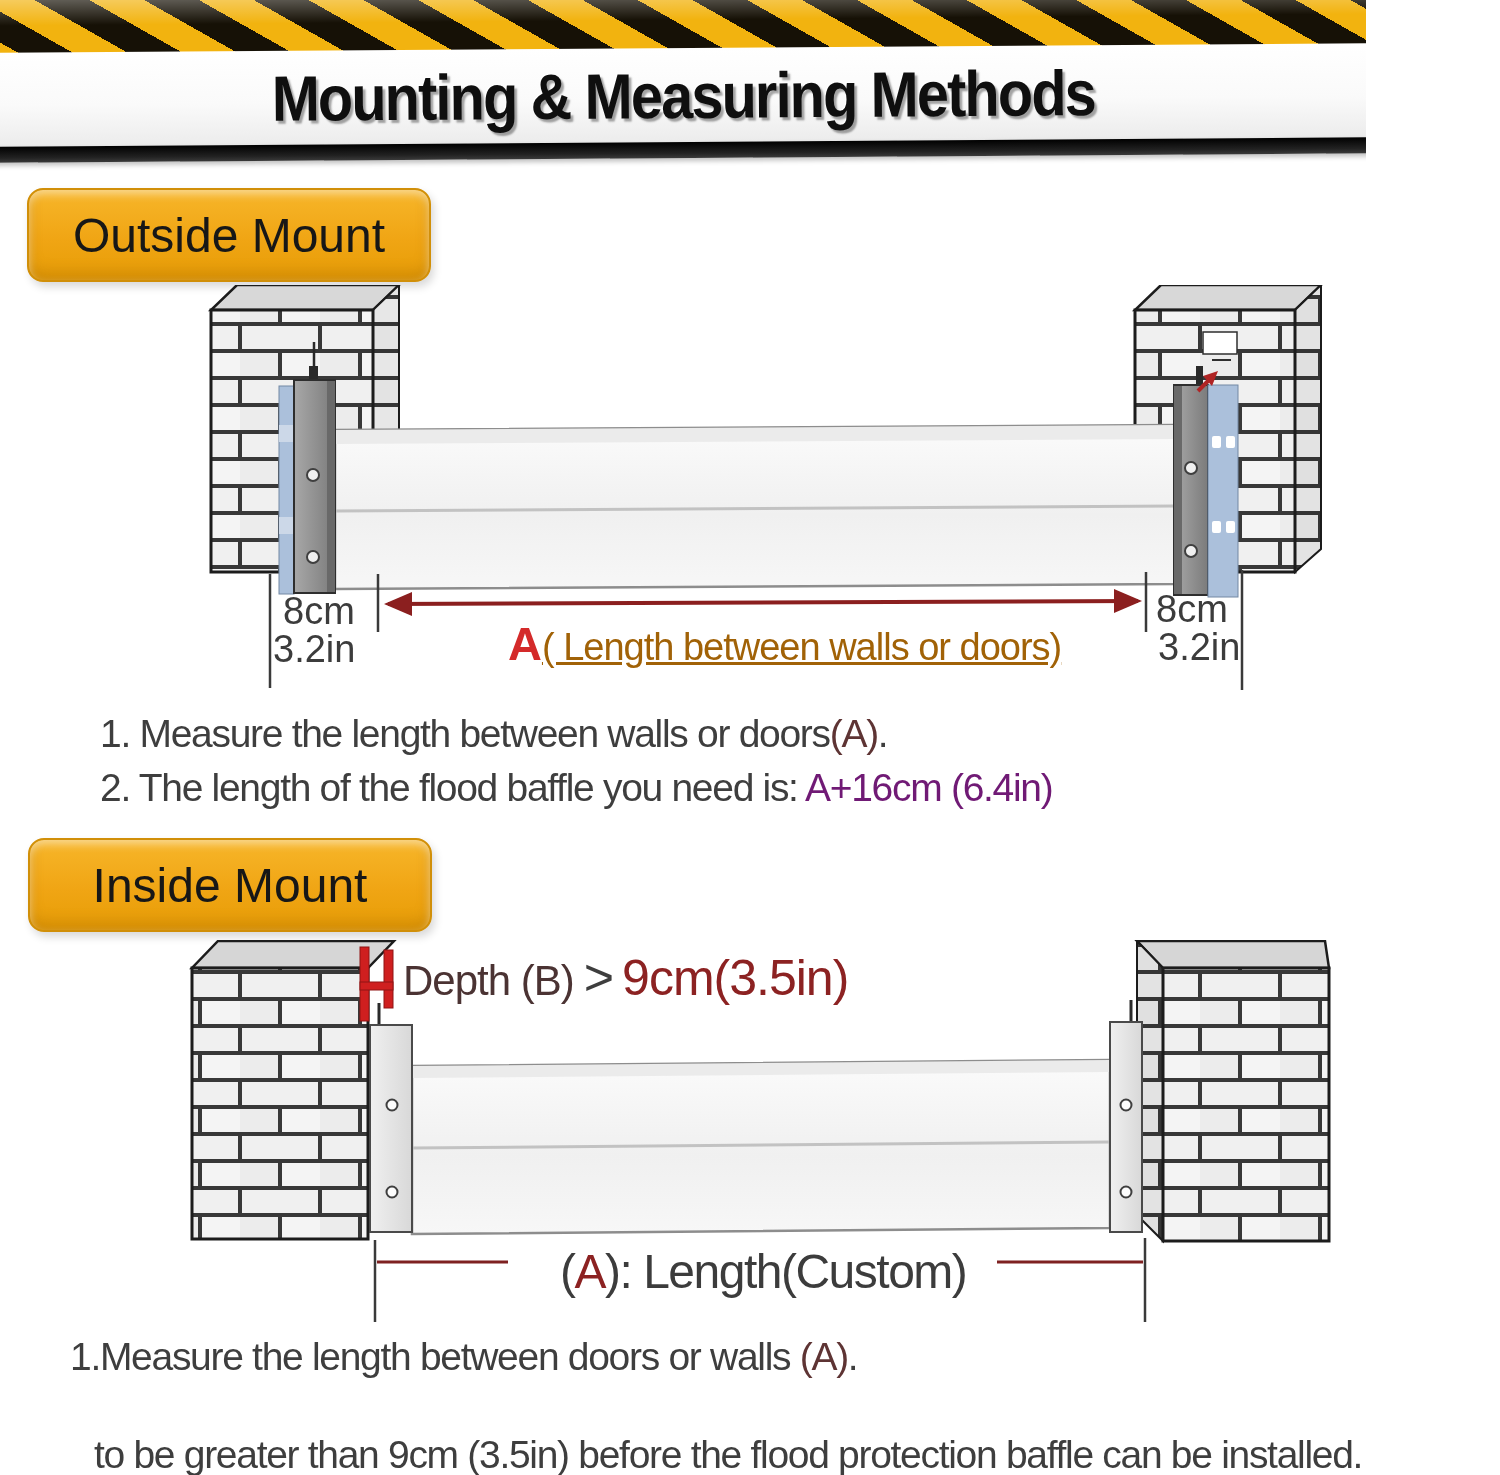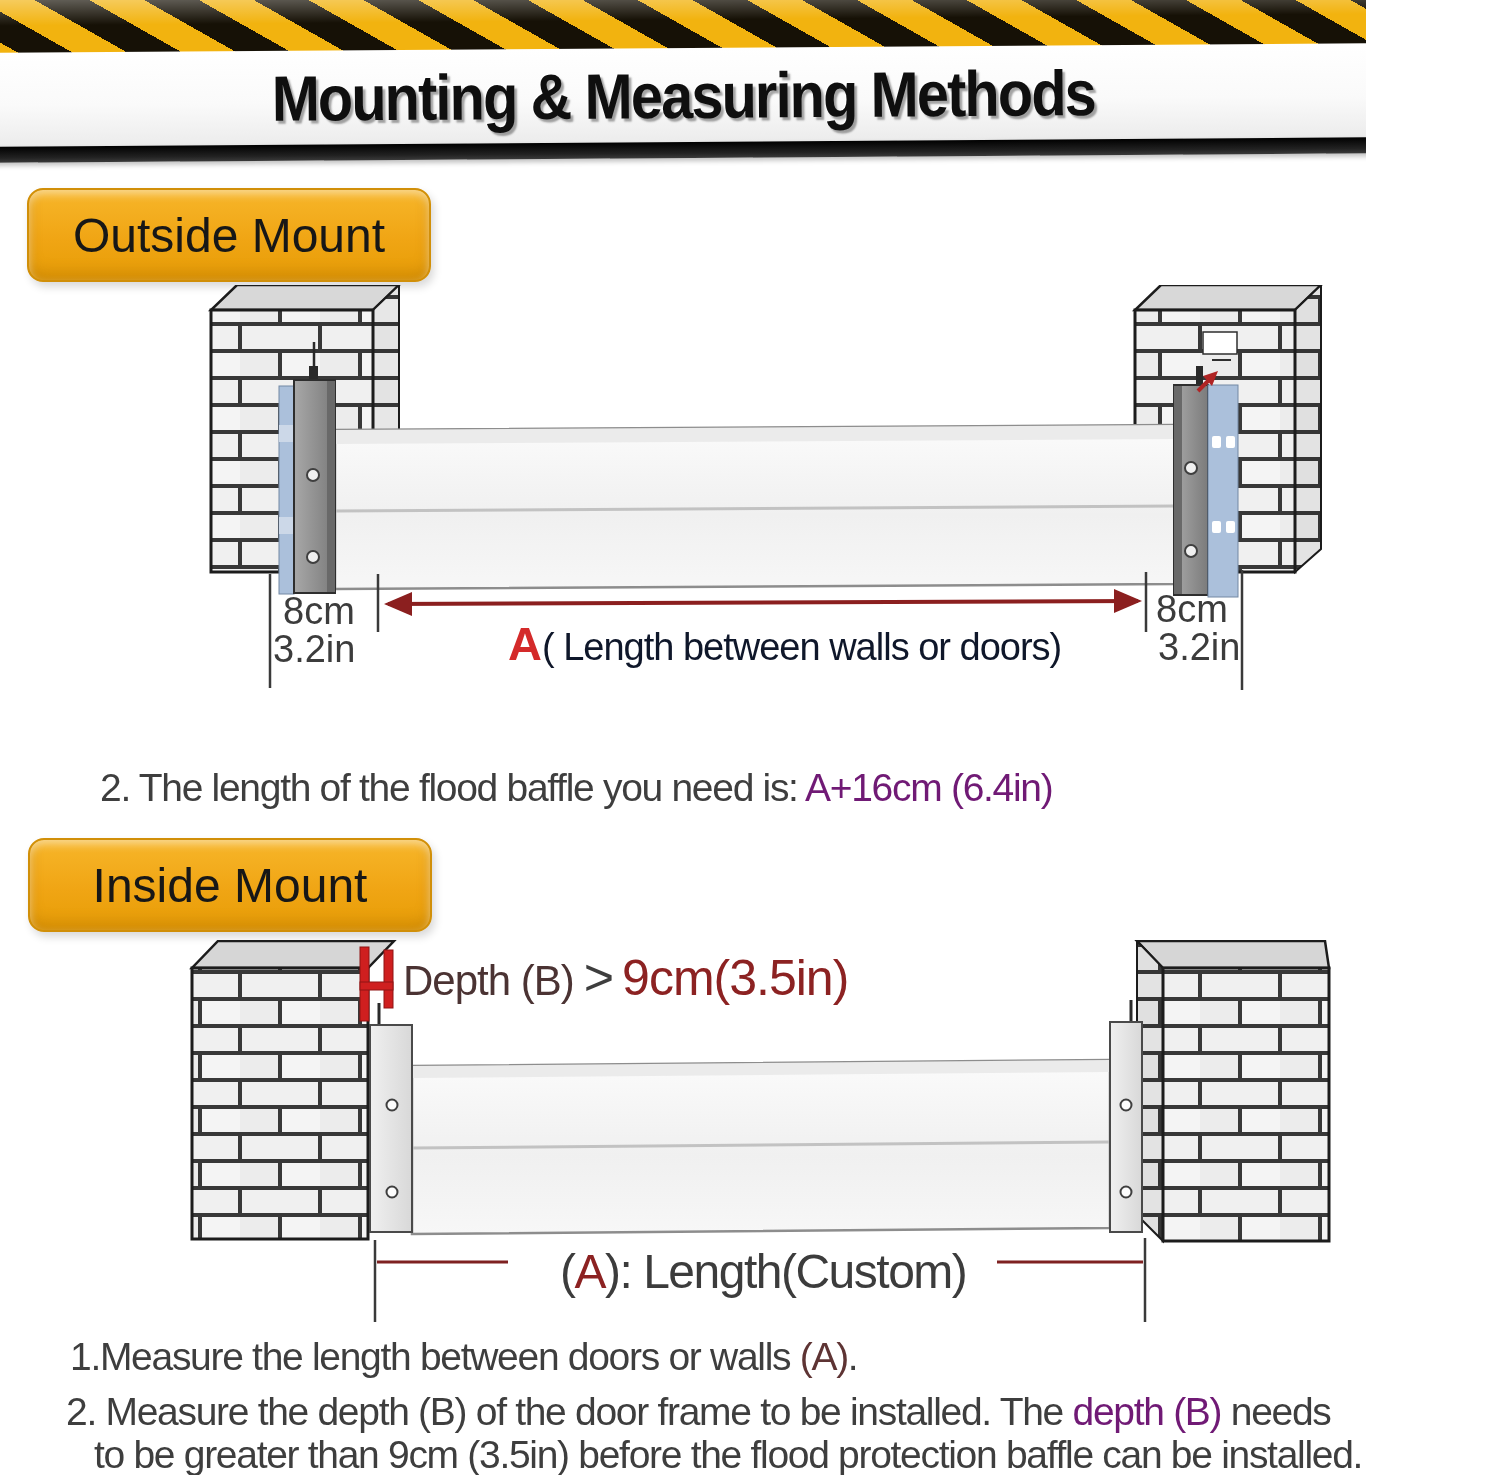--- a/index.html
+++ b/index.html
@@ -40,21 +40,21 @@
   .diag-inside{top:940px;height:400px;}
 
   
   .dim{position:absolute;color:#3c3c3c;line-height:1;white-space:nowrap;}
   .o-cm-l{left:283px;top:592px;font-size:38px;}
   .o-in-l{left:273px;top:630px;font-size:38px;}
   .o-cm-r{left:1156px;top:590px;font-size:38px;}
   .o-in-r{left:1158px;top:628px;font-size:38px;}
   .o-dim{left:508px;top:620px;display:flex;align-items:baseline;}
   .a-letter{font-size:47px;font-weight:bold;color:#d42a2a;}
-  .a-rest{font-size:38px;color:#0f172a;letter-spacing:-1px;}
+  .a-rest{font-size:38px;color:#a16207;letter-spacing:-1px;text-decoration:underline;}
   .i-depth{left:403px;top:951px;display:flex;align-items:baseline;}
   .d-label{font-size:42px;color:#4b3333;letter-spacing:-1px;}
   .d-gt{font-size:52px;color:#3e3e3e;margin:0 8px 0 10px;}
   .d-value{font-size:50px;color:#8c2222;letter-spacing:-1px;}
   .i-dim{left:560px;top:1248px;display:flex;align-items:baseline;font-size:48px;
          letter-spacing:-1.5px;color:#3c3c3c;}
   .i-dim .red-a{color:#8c2222;}
 
   
   .step{position:absolute;font-size:39px;color:#3e3e3e;letter-spacing:-1.3px;
@@ -169,20 +169,23 @@
 
   <div class="dim o-cm-l">8cm</div>
   <div class="dim o-in-l">3.2in</div>
   <div class="dim o-cm-r">8cm</div>
   <div class="dim o-in-r">3.2in</div>
   <div class="dim o-dim">
     <span class="a-letter">A</span>
     <span class="a-rest">( Length between walls or doors)</span>
   </div>
 
+  <div class="step o-s1">
+    <span>1. Measure the length between walls or doors</span><span class="maroon">(A)</span><span>.</span>
+  </div>
   <div class="step o-s2">
     <span>2. The length of the flood baffle you need is: </span><span class="red">A+16cm (6.4in)</span>
   </div>
 
   <div class="badge badge-inside">
     <span>Inside Mount</span>
   </div>
 
   <svg class="diag diag-inside" viewBox="0 940 1500 400">
     <defs>
@@ -256,20 +259,17 @@
   </div>
   <div class="dim i-dim">
     <span>(</span>
       <span class="red-a">A</span>
       <span>): Length(Custom)</span>
   </div>
 
   <div class="step i-s1">
     <span>1.Measure the length between doors or walls </span><span class="maroon">(A)</span><span>.</span>
   </div>
-  <div class="step i-s2">
-    <span>2. Measure the depth (B) of the door frame to be installed. The </span><span class="red">depth (B)</span><span> needs</span>
-  </div>
   <div class="step i-s3">
     <span>to be greater than 9cm (3.5in) before the flood protection baffle can be installed.</span>
   </div>
 
 </div>
 
 </body></html>

